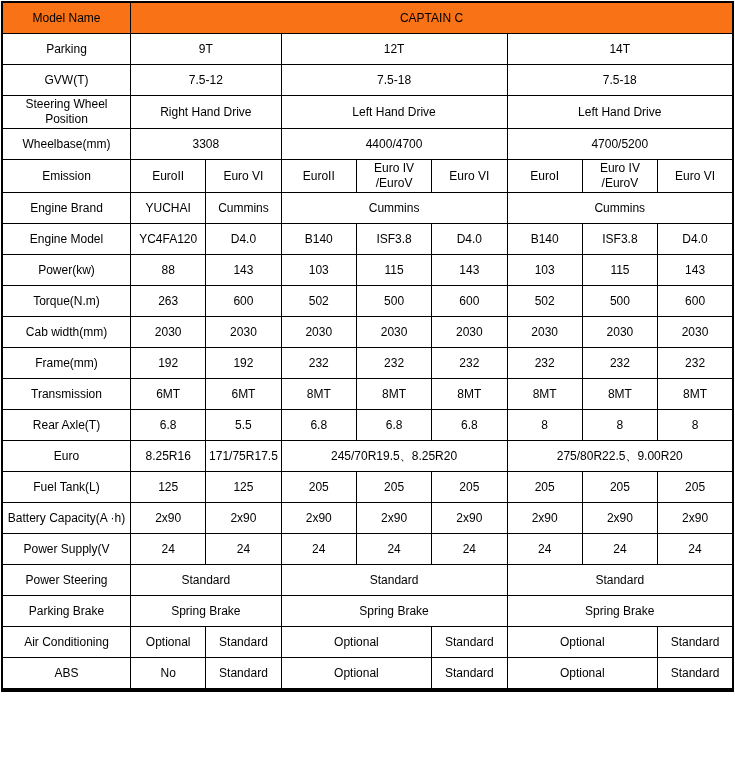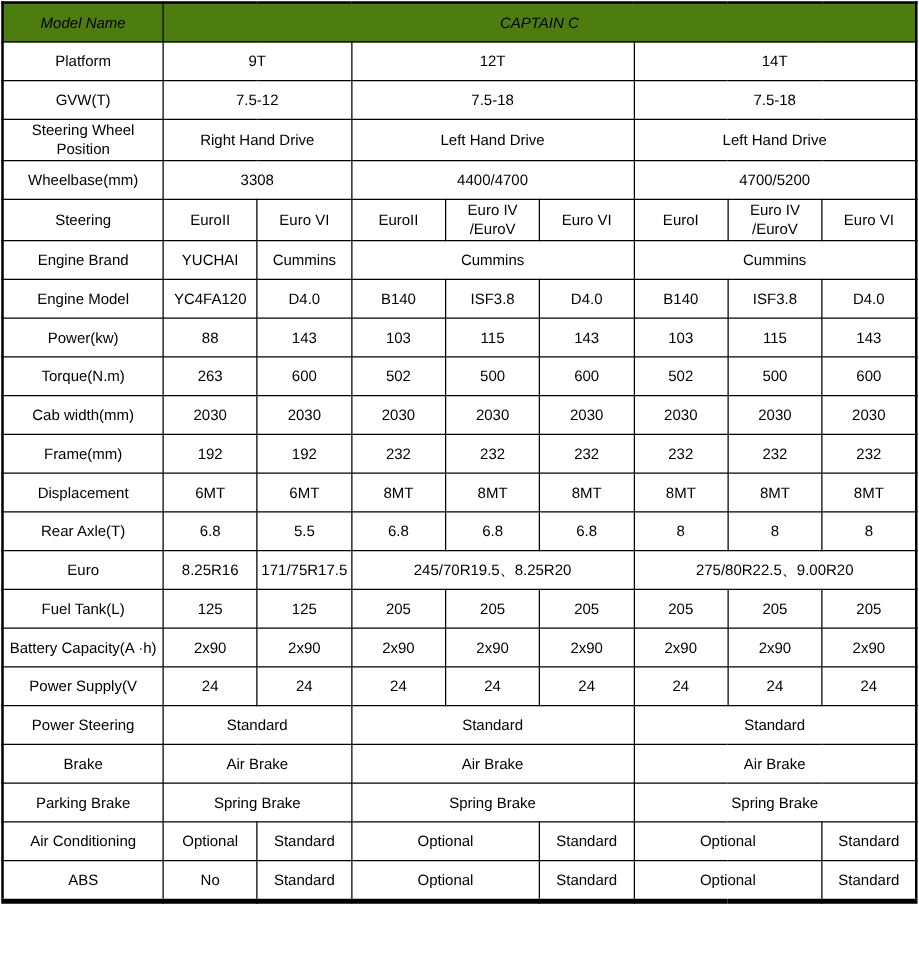--- a/index.html
+++ b/index.html
@@ -19,21 +19,21 @@
     font-size:12px;
     color:#000;
     height:28px;
     padding:1px 2px;
     white-space:pre-line;
     overflow-wrap:anywhere;
     word-break:break-word;
     line-height:1.25;
   }
   td.label{ }
-  td.hdr{ background:#4d7c0f;font-style:italic; }
+  td.hdr{ background:#f97316; }
   td.thickleft{ border-left:4px solid #000; }
 </style>
 </head>
 <body>
 
 <table class="spec">
   <colgroup>
     <col style="width:128px">
     <col style="width:75px">
       <col style="width:75px">
@@ -43,21 +43,21 @@
     <col style="width:75px">
       <col style="width:75px">
       <col style="width:75px">
   </colgroup>
   <tbody>
       <tr>
         <td class="label hdr">Model Name</td>
         <td colspan="8" class="hdr thickleft">CAPTAIN C</td>
       </tr>
       <tr>
-        <td class="label">Platform</td>
+        <td class="label">Parking</td>
         <td colspan="2">9T</td>
         <td colspan="3">12T</td>
         <td colspan="3">14T</td>
       </tr>
       <tr>
         <td class="label">GVW(T)</td>
         <td colspan="2">7.5-12</td>
         <td colspan="3">7.5-18</td>
         <td colspan="3">7.5-18</td>
       </tr>
@@ -67,21 +67,21 @@
         <td colspan="3">Left Hand Drive</td>
         <td colspan="3">Left Hand Drive</td>
       </tr>
       <tr>
         <td class="label">Wheelbase(mm)</td>
         <td colspan="2">3308</td>
         <td colspan="3">4400/4700</td>
         <td colspan="3">4700/5200</td>
       </tr>
       <tr>
-        <td class="label">Steering</td>
+        <td class="label">Emission</td>
         <td colspan="1">EuroII</td>
         <td colspan="1">Euro VI</td>
         <td colspan="1">EuroII</td>
         <td colspan="1">Euro IV
 /EuroV</td>
         <td colspan="1">Euro VI</td>
         <td colspan="1">EuroI</td>
         <td colspan="1">Euro IV
 /EuroV</td>
         <td colspan="1">Euro VI</td>
@@ -142,21 +142,21 @@
         <td colspan="1">192</td>
         <td colspan="1">192</td>
         <td colspan="1">232</td>
         <td colspan="1">232</td>
         <td colspan="1">232</td>
         <td colspan="1">232</td>
         <td colspan="1">232</td>
         <td colspan="1">232</td>
       </tr>
       <tr>
-        <td class="label">Displacement</td>
+        <td class="label">Transmission</td>
         <td colspan="1">6MT</td>
         <td colspan="1">6MT</td>
         <td colspan="1">8MT</td>
         <td colspan="1">8MT</td>
         <td colspan="1">8MT</td>
         <td colspan="1">8MT</td>
         <td colspan="1">8MT</td>
         <td colspan="1">8MT</td>
       </tr>
       <tr>
@@ -210,26 +210,20 @@
         <td colspan="1">24</td>
         <td colspan="1">24</td>
       </tr>
       <tr>
         <td class="label">Power Steering</td>
         <td colspan="2">Standard</td>
         <td colspan="3">Standard</td>
         <td colspan="3">Standard</td>
       </tr>
       <tr>
-        <td class="label">Brake</td>
-        <td colspan="2">Air Brake</td>
-        <td colspan="3">Air Brake</td>
-        <td colspan="3">Air Brake</td>
-      </tr>
-      <tr>
         <td class="label">Parking Brake</td>
         <td colspan="2">Spring Brake</td>
         <td colspan="3">Spring Brake</td>
         <td colspan="3">Spring Brake</td>
       </tr>
       <tr>
         <td class="label">Air Conditioning</td>
         <td colspan="1">Optional</td>
         <td colspan="1">Standard</td>
         <td colspan="2">Optional</td>

